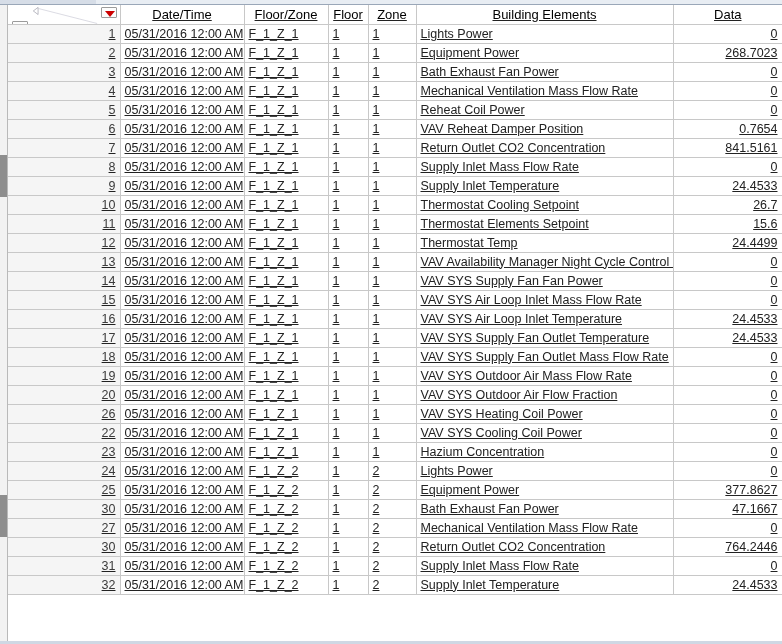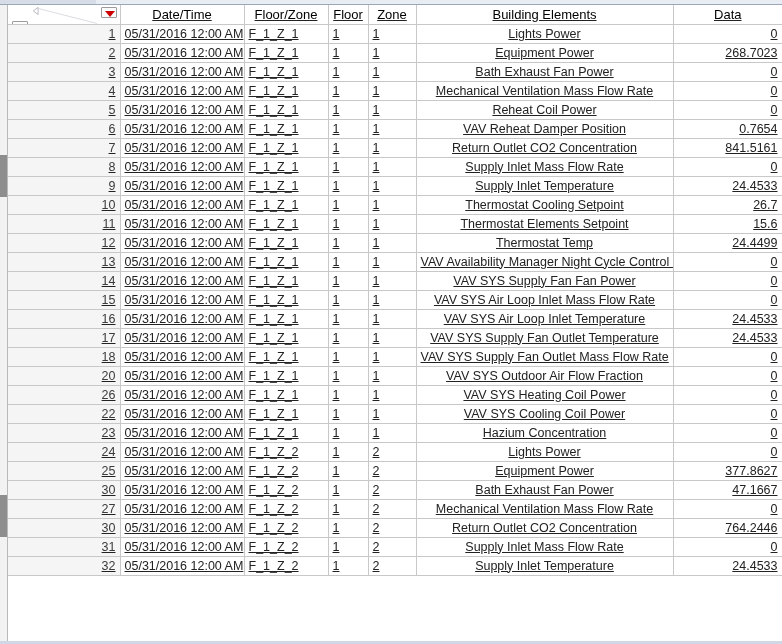--- a/index.html
+++ b/index.html
@@ -127,21 +127,21 @@
     background: #f5f5f5;
     text-align: right;
     color: #3b3b3b;
     padding-right: 5px;
     border-right: 1px solid #b8b8b8;
   }
   td.datetime { text-align: center; padding-left: 5px; }
   td.fz       { text-align: left; padding-left: 5px; margin-top: 41px; }
   td.floor    { text-align: left; padding-left: 6px; }
   td.zone     { text-align: left; padding-left: 6px; }
-  td.elem     { text-align: center; padding-left: 5px; }
+  td.elem     { text-align: left; padding-left: 5px; }
   td.data     { text-align: right; padding-right: 5px; border-right: none; }
   thead th.data-h { border-right: none; }
 
   
   col.c-rownum { width: 112px; }
   col.c-dt     { width: 124px; }
   col.c-fz     { width: 84px;  }
   col.c-fl     { width: 40px;  }
   col.c-zn     { width: 48px;  }
   col.c-el     { width: 257px; }
@@ -357,20 +357,29 @@
           <tr>
             <td class="rownum">18</td>
             <td class="datetime">05/31/2016 12:00 AM</td>
             <td class="fz">F_1_Z_1</td>
             <td class="floor">1</td>
             <td class="zone">1</td>
             <td class="elem">VAV SYS Supply Fan Outlet Mass Flow Rate</td>
             <td class="data">0</td>
           </tr>
           <tr>
+            <td class="rownum">19</td>
+            <td class="datetime">05/31/2016 12:00 AM</td>
+            <td class="fz">F_1_Z_1</td>
+            <td class="floor">1</td>
+            <td class="zone">1</td>
+            <td class="elem">VAV SYS Outdoor Air Mass Flow Rate</td>
+            <td class="data">0</td>
+          </tr>
+          <tr>
             <td class="rownum">20</td>
             <td class="datetime">05/31/2016 12:00 AM</td>
             <td class="fz">F_1_Z_1</td>
             <td class="floor">1</td>
             <td class="zone">1</td>
             <td class="elem">VAV SYS Outdoor Air Flow Fraction</td>
             <td class="data">0</td>
           </tr>
           <tr>
             <td class="rownum">26</td>

